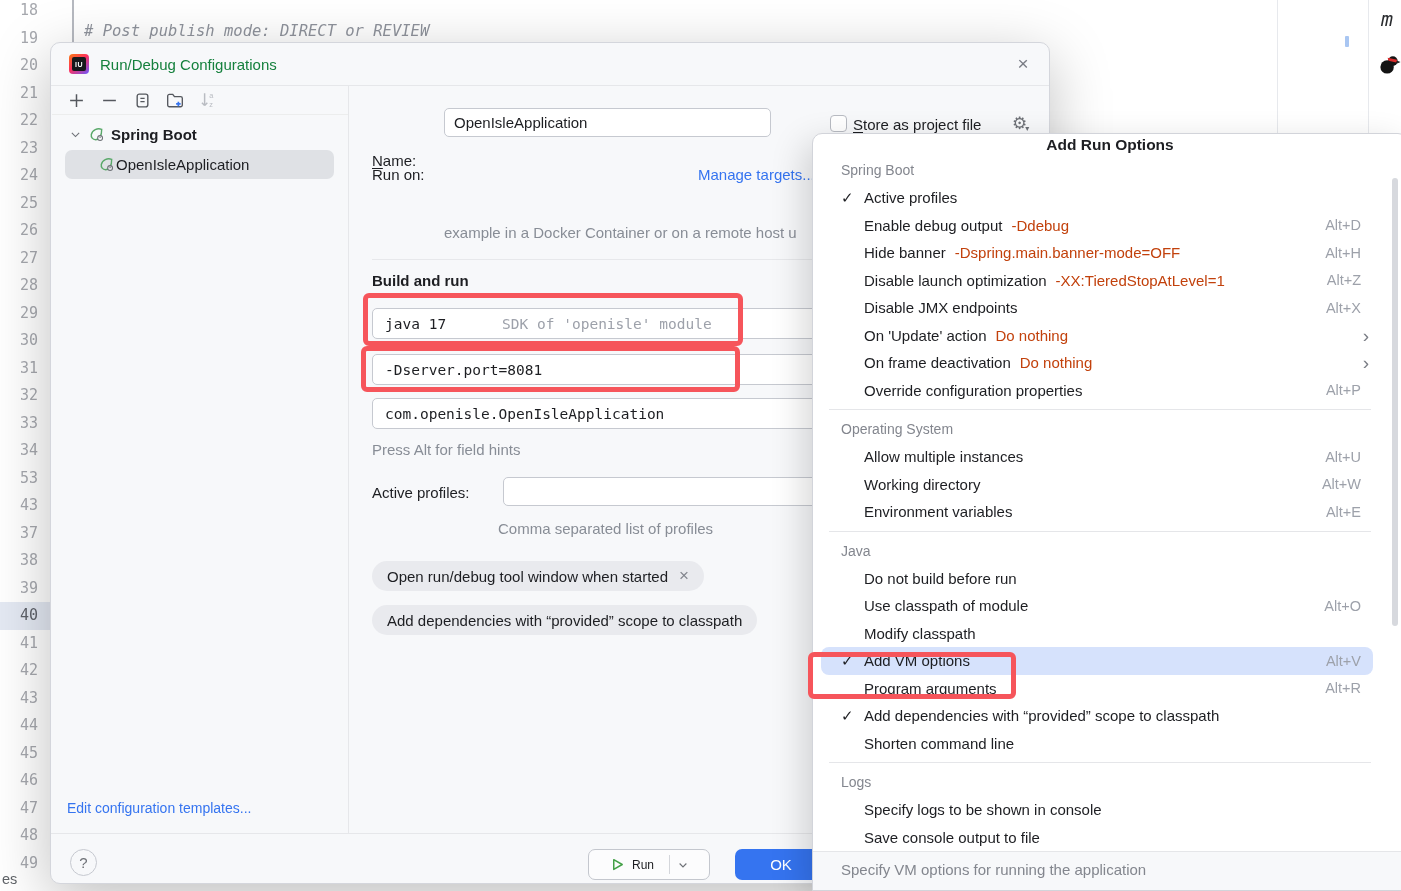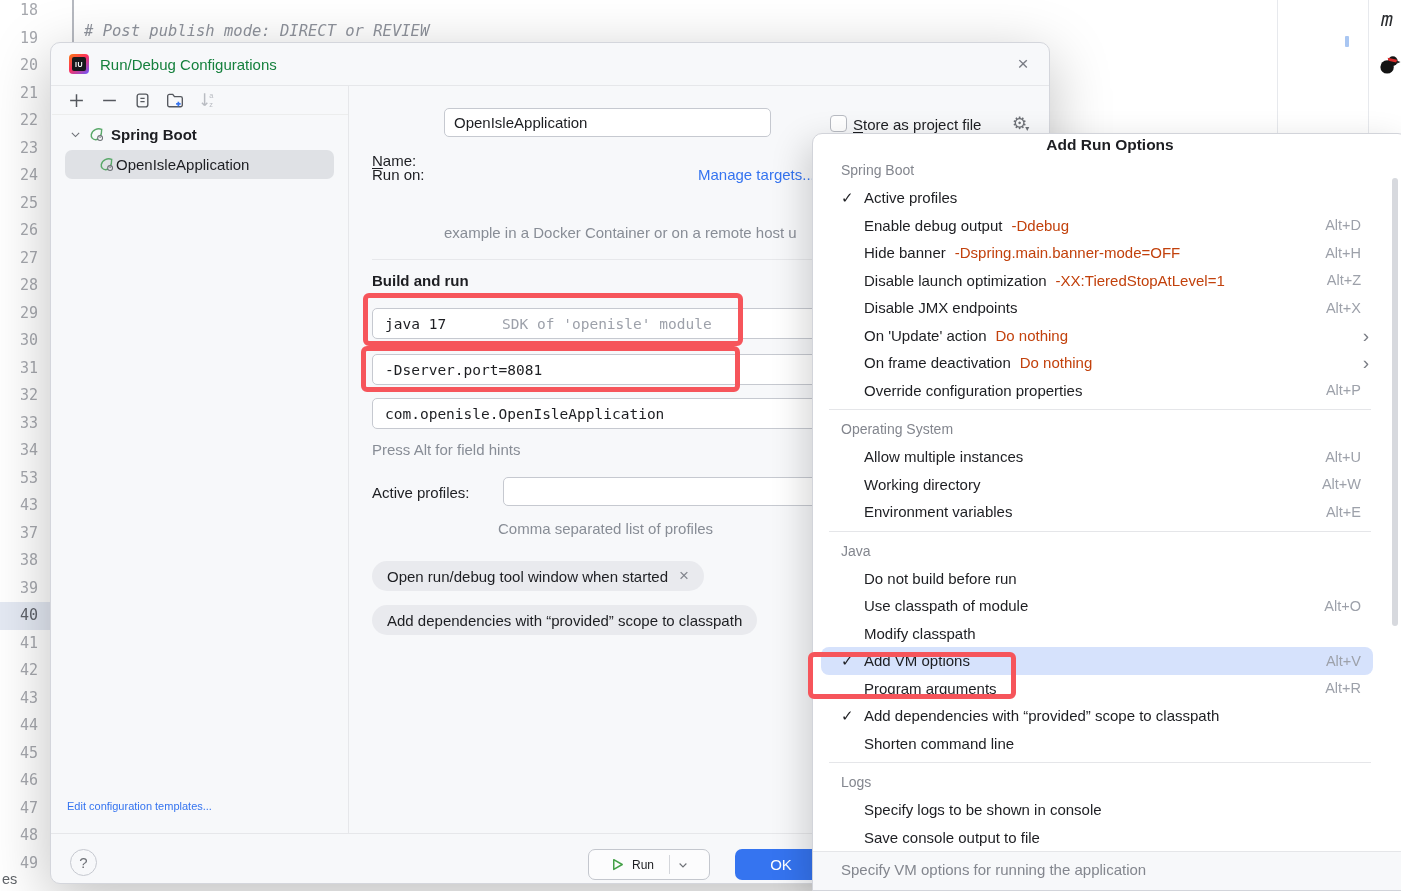--- a/index.html
+++ b/index.html
@@ -28,21 +28,21 @@
   .dlg-close { position:absolute; right:13px; top:8px; width:26px; height:26px; text-align:center; line-height:25px; font-size:19px; color:#7a7d85; cursor:pointer; }
 
   .v-sep { position:absolute; left:297px; top:43px; height:747px; width:1px; background:#e6e7ea; }
   .toolbar { position:absolute; left:1px; top:43px; width:296px; height:29px; border-bottom:1px solid #eceded; display:flex; align-items:center; gap:15px; padding-left:15px; }
   .tb-icon { width:18px; height:18px; display:flex; align-items:center; justify-content:center; cursor:pointer; }
 
   .tree { position:absolute; left:0; top:77px; width:297px; }
   .tree-group { height:28px; display:flex; align-items:center; padding-left:18px; font-weight:600; font-size:15px; gap:6px; cursor:pointer; }
   .tree-child { margin:2px 14px 0 14px; height:29px; background:#dfe1e5; border-radius:7px; display:flex; align-items:center; padding-left:33px; font-size:15px; cursor:pointer; }
 
-  .edit-templates { position:absolute; left:16px; top:757px; color:#3574f0; font-size:11px; cursor:pointer; }
+  .edit-templates { position:absolute; left:16px; top:757px; color:#3574f0; font-size:14px; cursor:pointer; }
   .footer-sep { position:absolute; left:0; right:0; top:790px; height:1px; background:#e6e7ea; }
   .help-btn { position:absolute; left:19px; top:806px; width:27px; height:27px; border:1px solid #c6c9d0; border-radius:50%; color:#6e7177; text-align:center; line-height:25px; font-size:15px; background:#fff0; cursor:pointer; }
   .run-btn { position:absolute; left:537px; top:806px; width:122px; height:31px; border:1px solid #c4c7ce; border-radius:7px; background:#fcfcfd; display:flex; align-items:center; cursor:pointer; }
   .run-btn .lbl { margin-left:7px; font-size:12px; }
   .run-btn .div { width:1px; height:19px; background:#d4d6db; margin-left:15px; }
   .ok-btn { position:absolute; left:684px; top:806px; width:92px; height:31px; background:#3574f0; color:#fff; border-radius:7px; text-align:center; line-height:31px; font-size:15px; cursor:pointer; }
 
   
   .f-label { position:absolute; font-size:15px; color:#1d1e22; white-space:nowrap; }
   .f-label u { text-decoration:underline; text-underline-offset:2px; }

